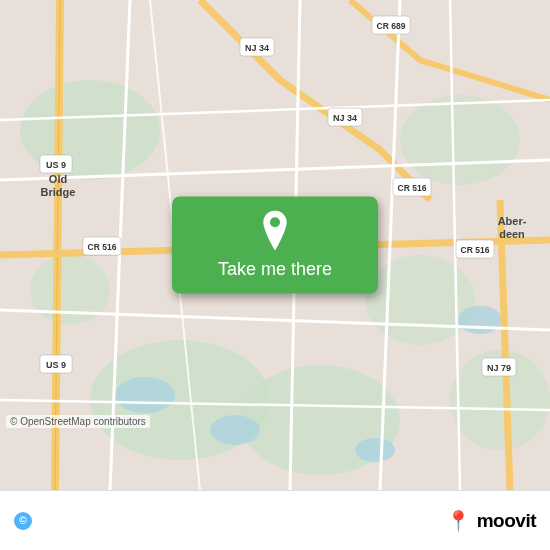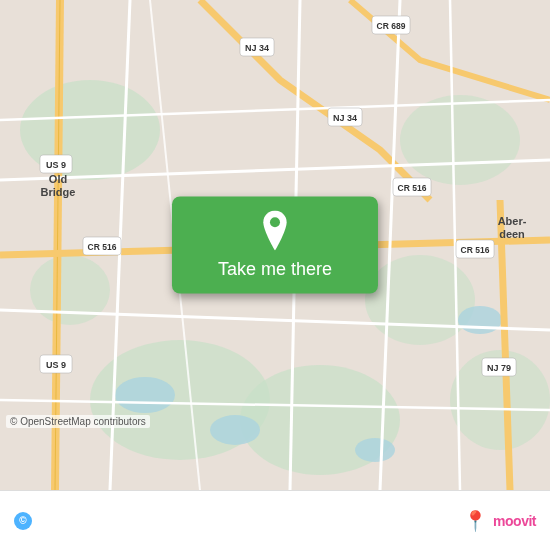--- a/index.html
+++ b/index.html
@@ -101,23 +101,23 @@
       align-items: center;
       gap: 5px;
     }
 
     #moovit-pin {
       color: #e53935;
       font-size: 20px;
     }
 
     #moovit-text {
-      font-size: 14px;
+      font-size: 19px;
       font-weight: bold;
-      color: #ec4899;
+      color: #000000;
       letter-spacing: -0.5px;
     }
 
     #attribution {
       position: absolute;
       bottom: 62px;
       left: 6px;
       font-size: 10px;
       color: #555;
       background: rgba(255,255,255,0.7);

